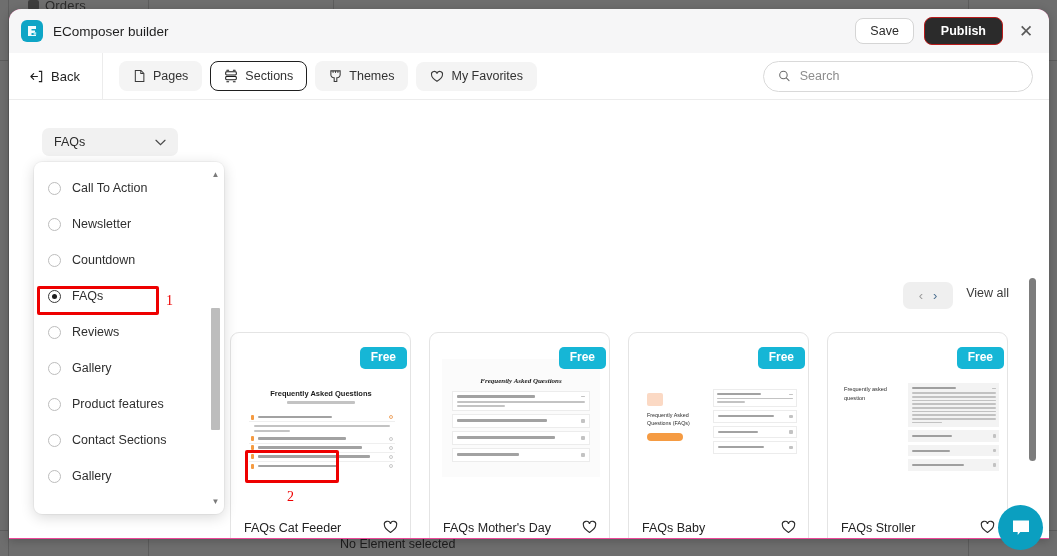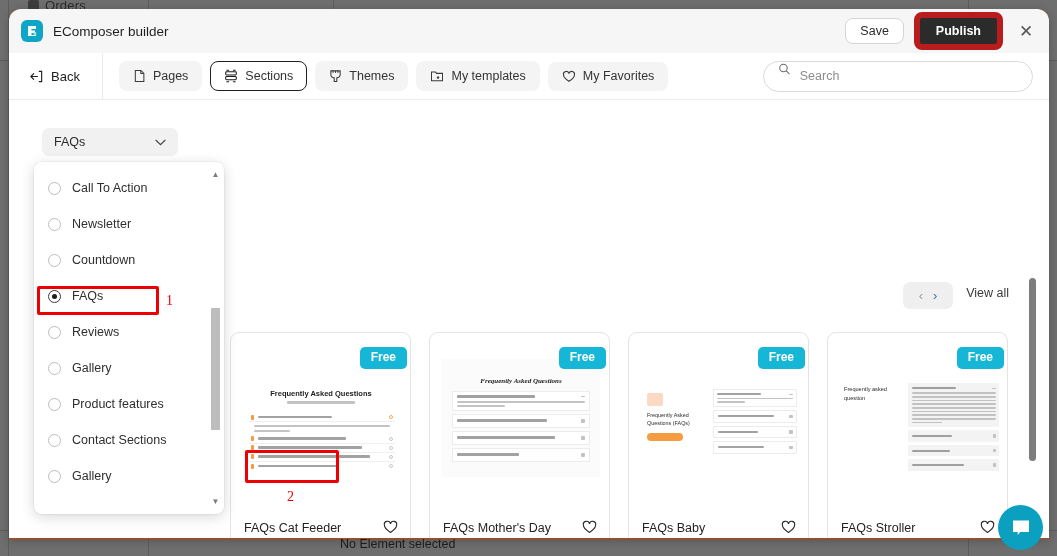--- a/index.html
+++ b/index.html
@@ -31,21 +31,21 @@
     position: absolute; left: 0; width: 1057px; height: 1px; background: #5d5d5d;
   }
   .bg-footer-text {
     position: absolute; left: 340px; top: 537px; font-size: 12.5px; color: #1d1d1d;
   }
 
   
   .builder {
     position: absolute; left: 9px; top: 9px;
     width: 1040px; height: 530px;
-    background: #c2410c;
+    background: #ec4899;
     border-radius: 12px 12px 0 0;
     overflow: hidden;
     box-shadow: 0 2px 10px rgba(0,0,0,.22);
   }
 
   
   .titlebar {
     position: relative; height: 44px; background: #f6f6f7;
     display: flex; align-items: center; padding: 0 12px;
   }
@@ -60,21 +60,21 @@
   .titlebar-right {
     margin-left: auto; display: flex; align-items: center; gap: 10px; justify-content: center;
   }
   .btn-save {
     font-size: 12.5px; color: #2b2b2b; background: #fff;
     border: 1px solid #d5d5d5; border-radius: 8px;
     padding: 6px 14px; cursor: pointer; line-height: 1;
   }
   .btn-publish {
     font-size: 12.5px; color: #fff; background: #2b2b2b;
-    border: 6px solid #b91c1c; border-radius: 8px; font-weight: bold;
+    border: 1px solid #b91c1c; border-radius: 8px; font-weight: bold;
     padding: 7px 16px; cursor: pointer; line-height: 1;
   }
   .btn-close {
     width: 22px; height: 22px; display: flex; align-items: center; justify-content: center;
     color: #5a5a5a; font-size: 17px; cursor: pointer; margin-left: 2px;
   }
 
   
   .toolbar {
     position: relative; height: 47px; background: #fff;
@@ -88,21 +88,21 @@
   .divider-v { width:1px; height: 47px; background:#ececec; margin: 0 8px 0 4px; }
   .tab {
     display: flex; align-items: center; gap: 7px;
     font-size: 12.5px; color: #333; background: #f4f4f4;
     border: 1px solid transparent; border-radius: 8px;
     padding: 7px 13px; cursor: pointer; line-height: 1; white-space: nowrap;
   }
   .tab.active { background: #fff; border: 1px solid #1f1f1f; }
   .search-wrap { margin-left: auto; }
   .search {
-    display: flex; gap: 9px;
+    display: flex; align-items: center; gap: 9px;
     width: 270px; height: 31px;
     border: 1px solid #d9d9d9; border-radius: 16px; padding: 0 14px;
     background: #fff;
   }
   .search input {
     border: none; outline: none; font-size: 12.5px; color: #6d6d6d;
     font-family: "Liberation Sans", sans-serif; width: 100%; background: transparent;
   }
   .search input::placeholder { color: #8d8d8d; }
 
@@ -296,27 +296,20 @@
       </div>
 
       <div class="tab">
         <svg width="13" height="14" viewBox="0 0 14 15">
           <path d="M2 2h10v4.2a3.2 3.2 0 0 1-3.2 3.2h-.4v4.1h-2.8V9.4h-.4A3.2 3.2 0 0 1 2 6.2z" fill="none" stroke="#3a3a3a" stroke-width="1.15"></path>
           <path d="M4.4 2v2.2M7 2v2.2M9.6 2v2.2" stroke="#3a3a3a" stroke-width="1.05"></path>
         </svg>
         <span>Themes</span>
       </div>
 
-      <div class="tab">
-        <svg width="14" height="14" viewBox="0 0 15 15">
-          <path d="M1.6 3.2h4.2l1.2 1.5h6.4v8H1.6z" fill="none" stroke="#3a3a3a" stroke-width="1.1"></path>
-          <path d="M8.6 7.2l.55 1.2 1.3.15-.97.9.26 1.3-1.14-.65-1.14.65.26-1.3-.97-.9 1.3-.15z" fill="#3a3a3a"></path>
-        </svg>
-        <span>My templates</span>
-      </div>
 
       <div class="tab">
         <svg width="14" height="13" viewBox="0 0 15 14">
           <path d="M7.5 12.2S1.6 8.6 1.6 5.1A3 3 0 0 1 7.5 3.9 3 3 0 0 1 13.4 5.1c0 3.5-5.9 7.1-5.9 7.1z" fill="none" stroke="#3a3a3a" stroke-width="1.15"></path>
         </svg>
         <span>My Favorites</span>
       </div>
 
       <div class="search-wrap">
         <div class="search">

